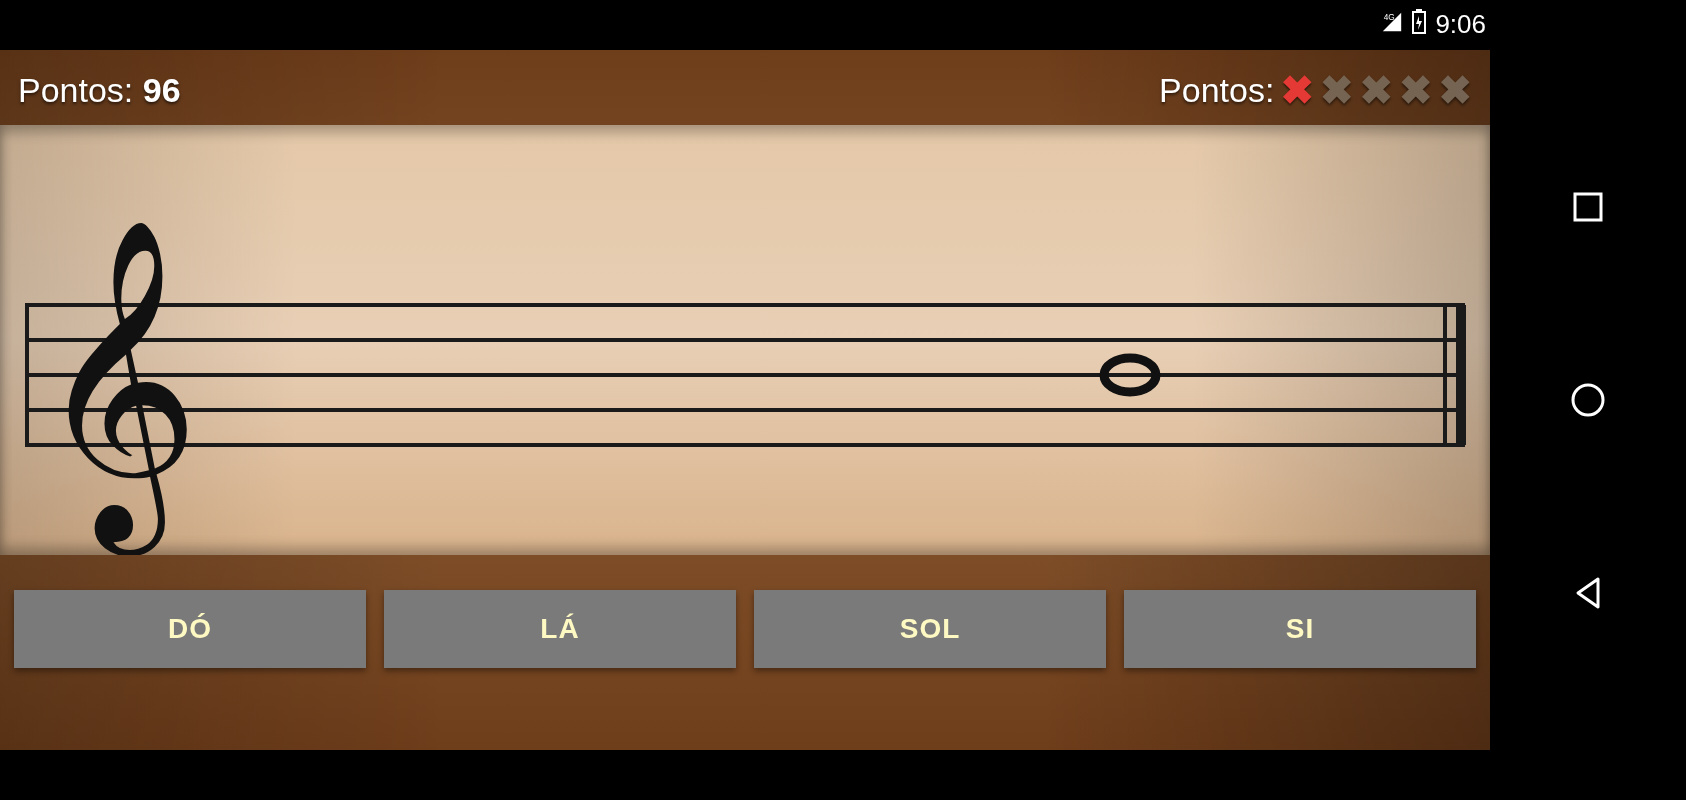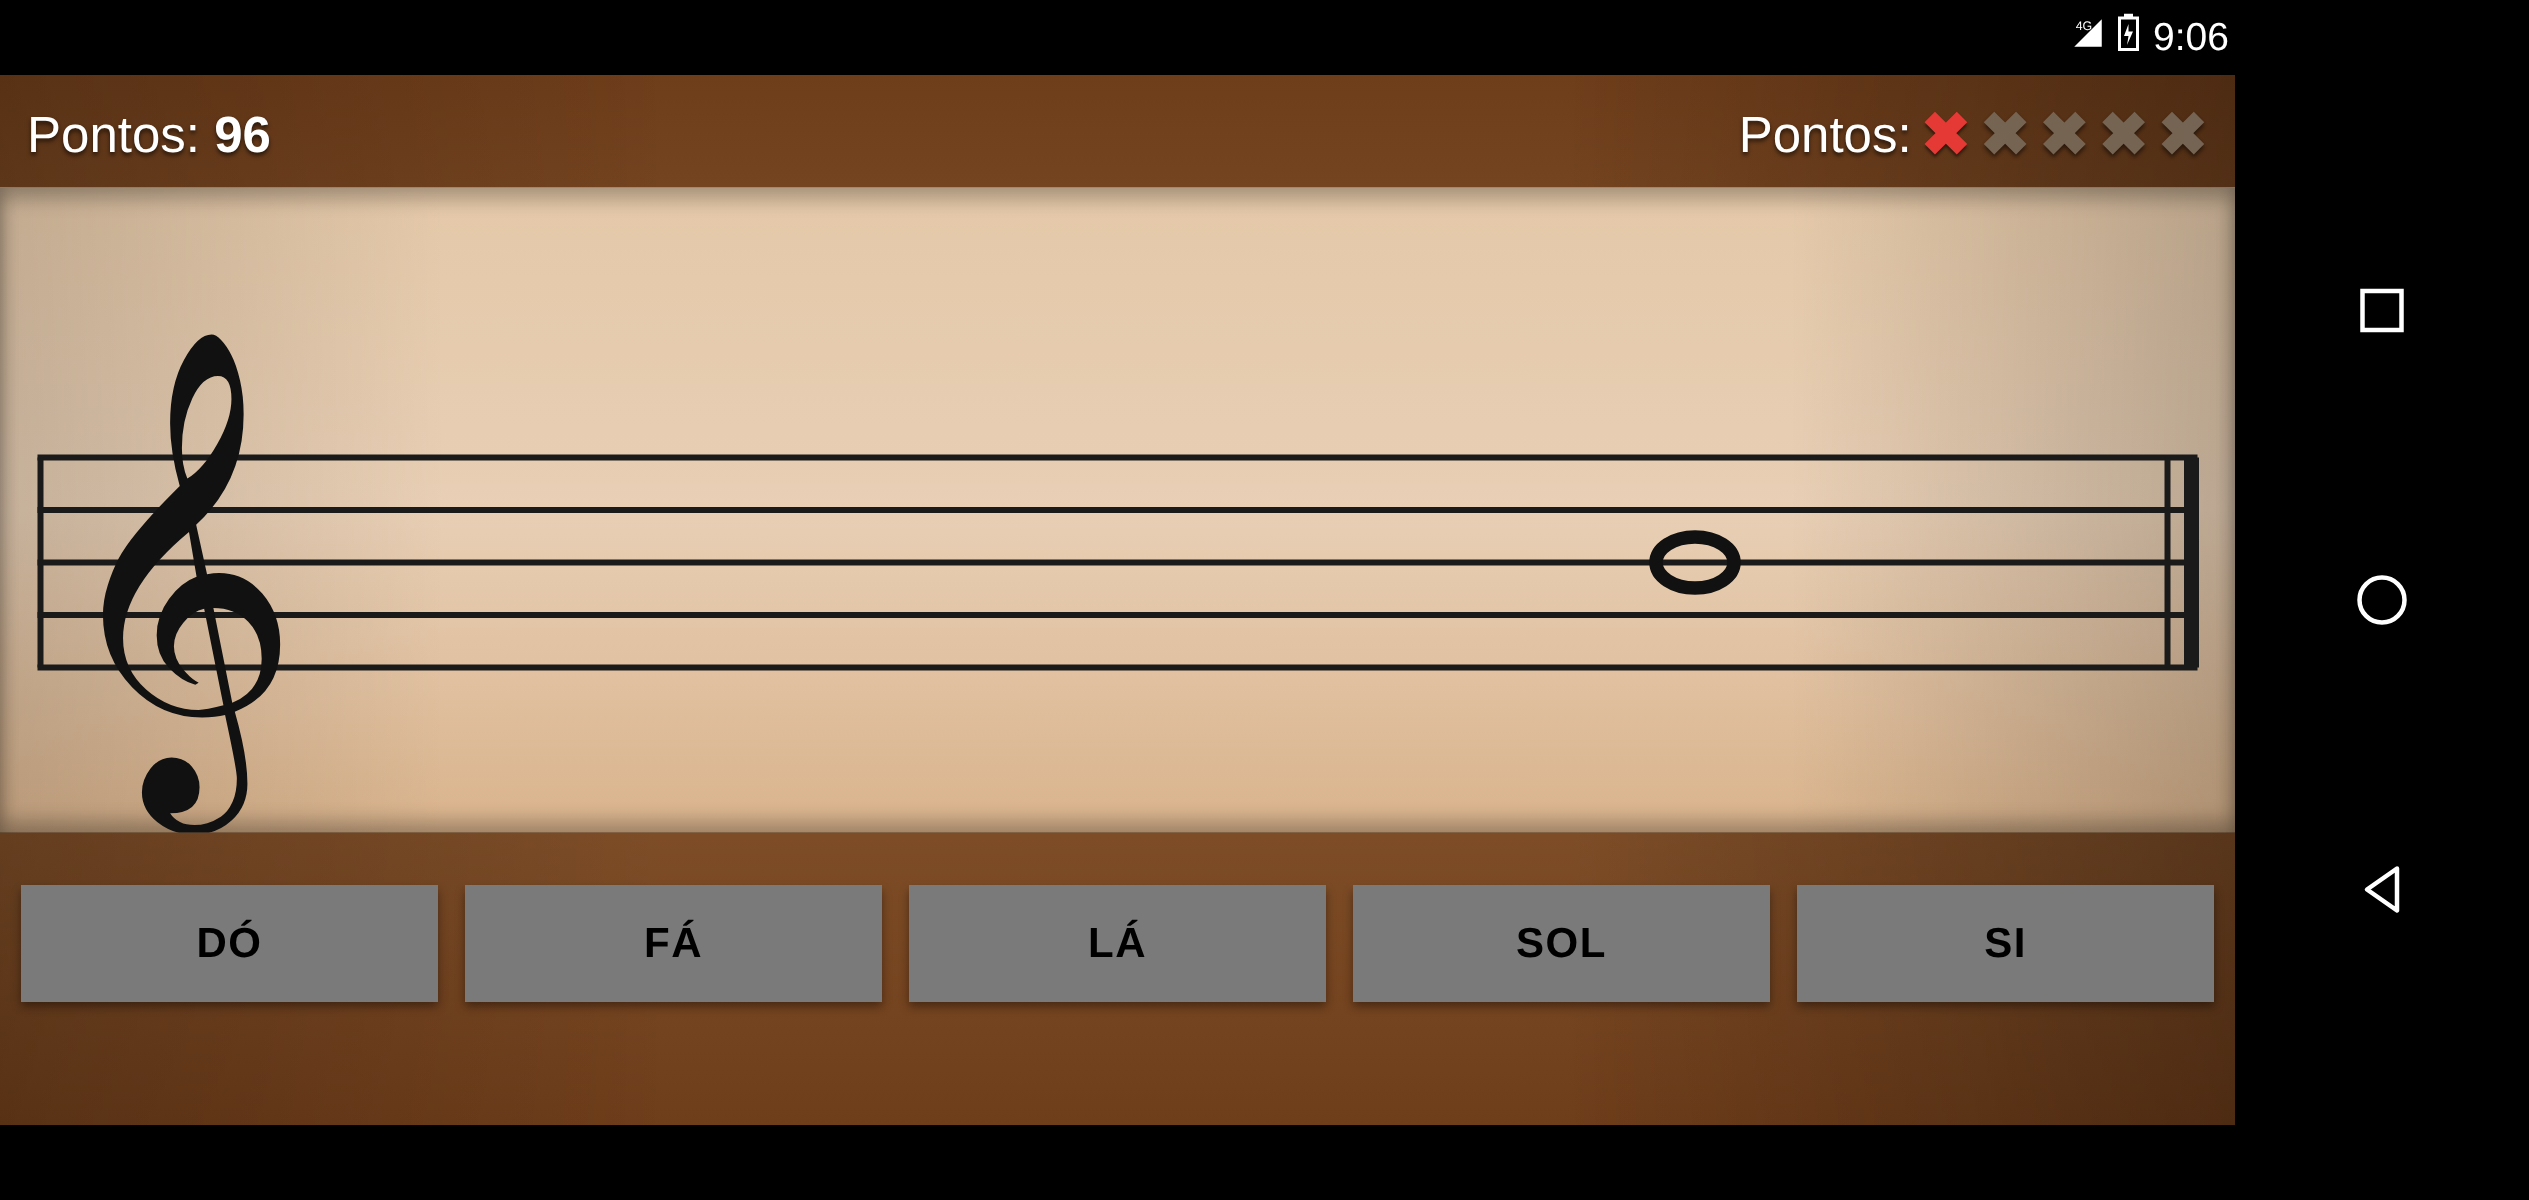--- a/index.html
+++ b/index.html
@@ -91,21 +91,21 @@
     right: 0;
     top: 540px;
     padding: 0 14px;
     display: flex;
     gap: 18px;
   }
   .note-btn {
     flex: 1;
     height: 78px;
     background: #7a7a7a;
-    color: #000000;
+    color: #fef9c3;
     font-size: 28px;
     font-weight: 600;
     display: flex;
     align-items: center;
     justify-content: center;
     box-shadow: 0 3px 6px rgba(0,0,0,0.4);
     letter-spacing: 1px;
     cursor: pointer;
   }
   .nav-bar {
@@ -192,23 +192,20 @@
         <ellipse cx="1110" cy="250" rx="26" ry="17" fill="none" stroke="#111" stroke-width="9"></ellipse>
       </g>
     </svg>
   </div>
 
   <div class="buttons-row">
     <div class="note-btn">
         <span>DÓ</span>
       </div>
     <div class="note-btn">
-        <span>FÁ</span>
-      </div>
-    <div class="note-btn">
         <span>LÁ</span>
       </div>
     <div class="note-btn">
         <span>SOL</span>
       </div>
     <div class="note-btn">
         <span>SI</span>
       </div>
   </div>
 </div>

